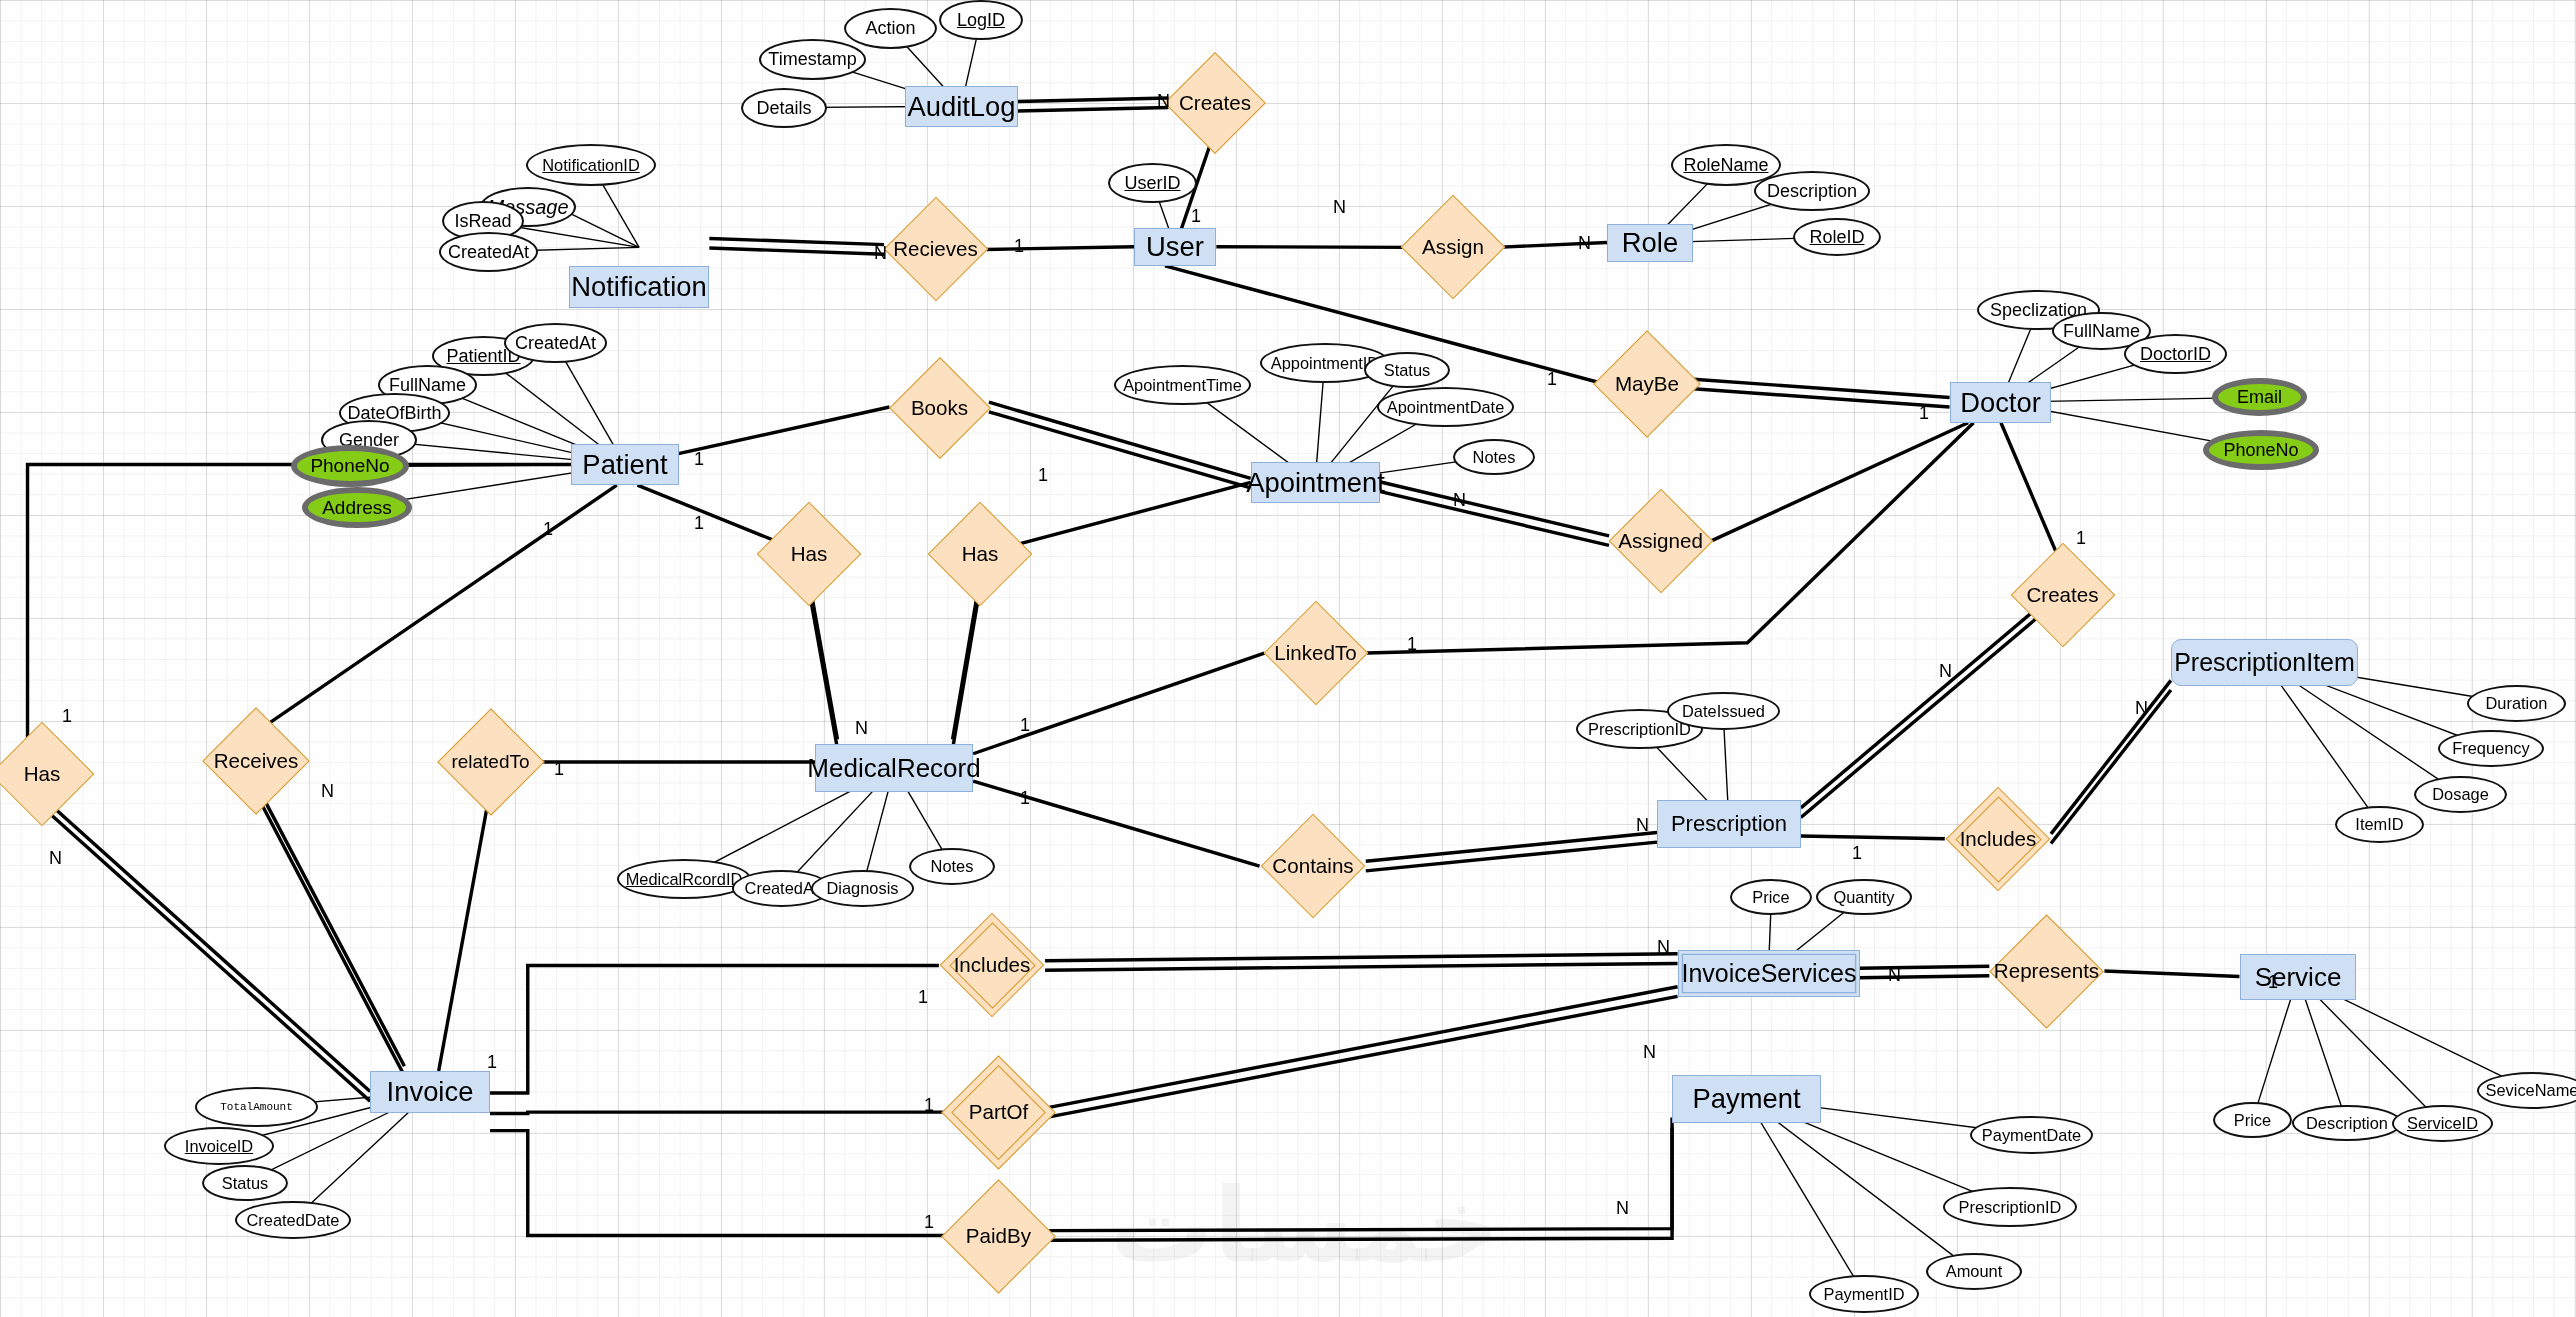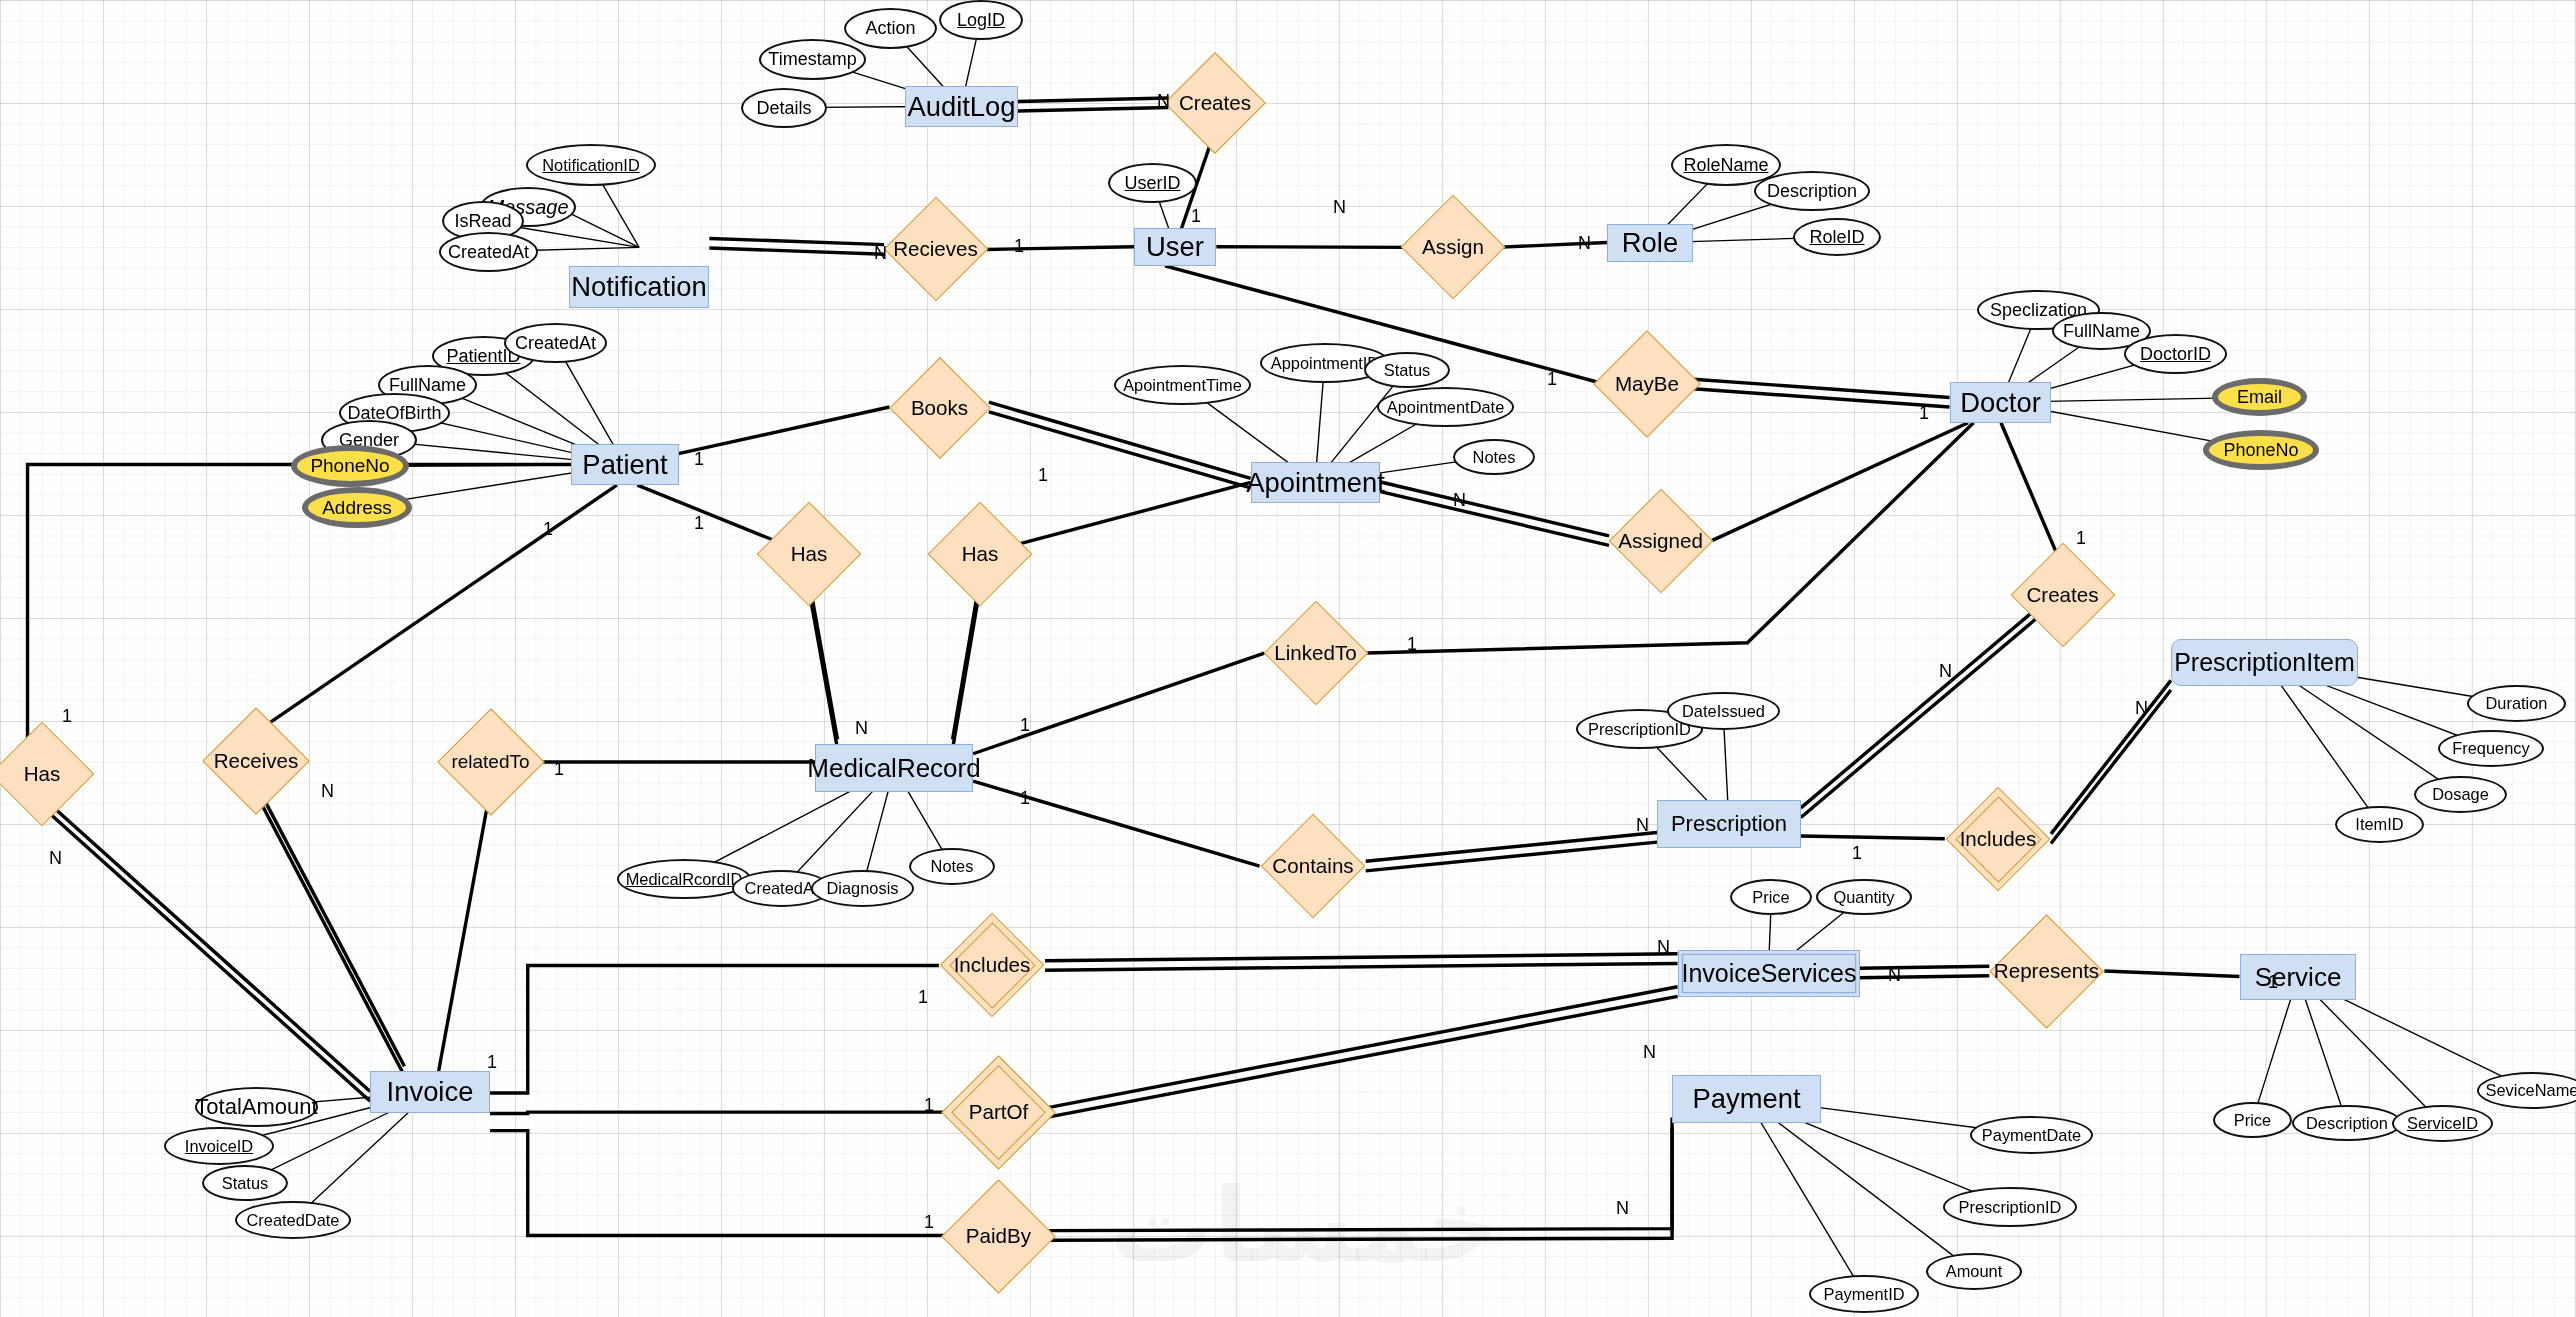--- a/index.html
+++ b/index.html
@@ -14,21 +14,21 @@
     background-size:20.6px 20.6px,20.6px 20.6px,103px 103px,103px 103px;
     background-position:0 0,0 0,0 0,0 0;}
   svg.layer{position:absolute;left:0;top:0;width:2576px;height:1317px;}
   .ent{position:absolute;box-sizing:border-box;background:#cfe0f5;border:1.4px solid #8fb0da;
        display:flex;align-items:center;justify-content:center;color:#000;
        font-family:"Liberation Sans",sans-serif;white-space:nowrap;}
   .ent.weak{border:1.4px solid #8fb0da;box-shadow:inset 0 0 0 2.7px #cfe0f5, inset 0 0 0 4.1px #8fb0da;}
   .att{position:absolute;box-sizing:border-box;background:#fff;border:2.1px solid #111;border-radius:50%;
        display:flex;align-items:center;justify-content:center;white-space:nowrap;color:#000;
        font-family:"Liberation Sans",sans-serif;}
-  .att.multi{border:6.2px solid #6b6b6b;background:#fde047;}
+  .att.multi{border:6.2px solid #6b6b6b;background:#84cc16;}
   .att .u{text-decoration:underline;}
   .rel{position:absolute;display:flex;align-items:center;justify-content:center;
        color:#000;font-family:"Liberation Sans",sans-serif;white-space:nowrap;}
   .rel .shape{position:absolute;inset:0;background:#fce0c0;border:1.4px solid #d69a2a;
        transform:rotate(45deg);transform-origin:center;}
   .rel.ident .shape2{position:absolute;left:7%;top:7%;right:7%;bottom:7%;
        border:1.4px solid #d69a2a;transform:rotate(45deg);transform-origin:center;}
   .rel .lbl{position:relative;z-index:3;}
   .card{position:absolute;color:#000;font-family:"Liberation Sans",sans-serif;font-size:18px;}
   .wm{position:absolute;color:rgba(0,0,0,.045);font-family:"DejaVu Sans",sans-serif;
@@ -411,21 +411,21 @@
       </div>
       <div class="att" style="left: 1943px; top: 1187px; width: 134px; height: 40px; font-size: 16.4px;">
         <span>PrescriptionID</span>
       </div>
       <div class="att" style="left: 1926px; top: 1253px; width: 96px; height: 37px; font-size: 16.4px;">
         <span>Amount</span>
       </div>
       <div class="att" style="left: 1809px; top: 1275px; width: 110px; height: 38px; font-size: 16.4px;">
         <span>PaymentID</span>
       </div>
-      <div class="att" style="left: 195px; top: 1087px; width: 123px; height: 40px; font-size: 22px;">
+      <div class="att" style="left: 195px; top: 1087px; width: 123px; height: 40px; font-size: 11px; font-family: Liberation Mono, monospace;">
         <span>TotalAmount</span>
       </div>
       <div class="att" style="left: 164px; top: 1127px; width: 110px; height: 38px; font-size: 16.4px;">
         <span class="u">InvoiceID</span>
       </div>
       <div class="att" style="left: 202px; top: 1165px; width: 86px; height: 36px; font-size: 16.4px;">
         <span>Status</span>
       </div>
       <div class="att" style="left: 235px; top: 1201px; width: 116px; height: 38px; font-size: 16.4px;">
         <span>CreatedDate</span>

